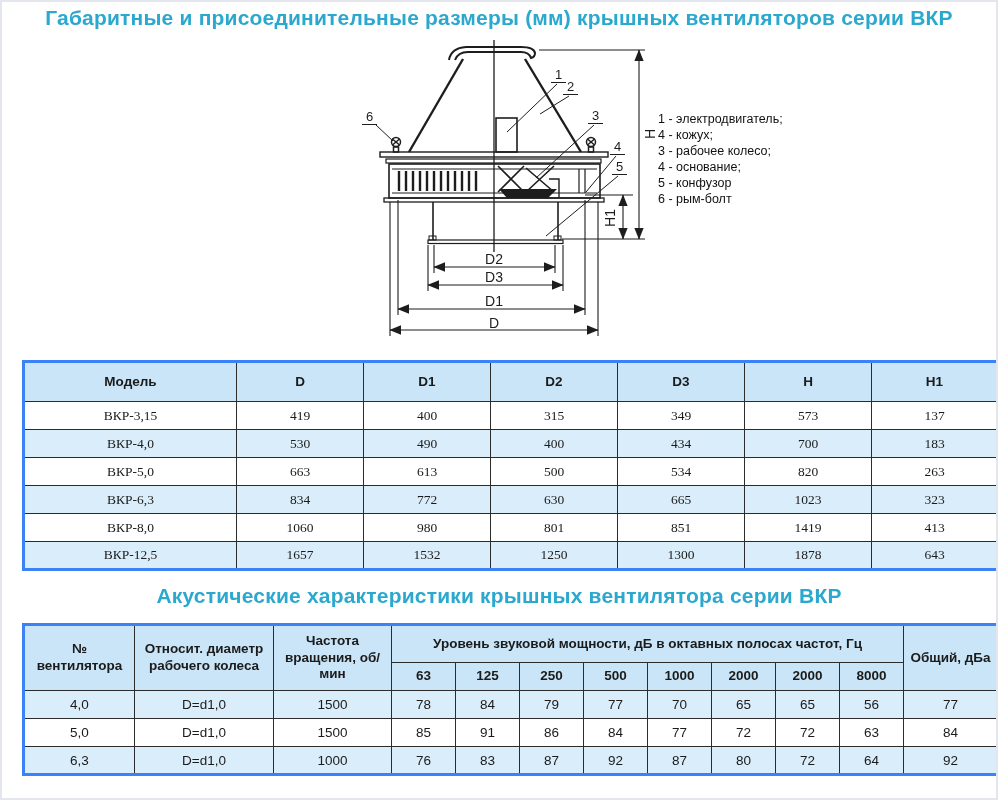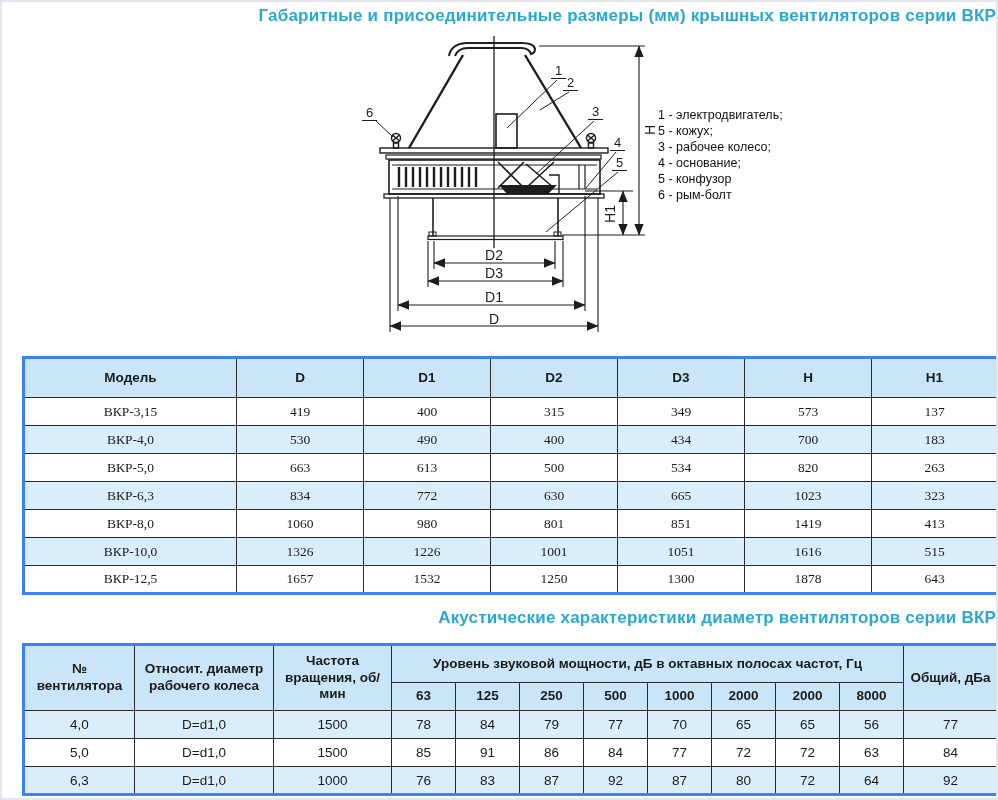--- a/index.html
+++ b/index.html
@@ -11,22 +11,22 @@
     overflow: hidden;
   }
   .page {
     width: 998px; height: 800px;
     border: 2px solid #e3e7ed;
     background: #fff;
     position: relative;
     overflow: hidden;
   }
   .doc-title {
-    text-align: right;
-    font-size: 17px;
+    text-align: center;
+    font-size: 21px;
     font-weight: bold;
     color: #2ba8ce;
     padding-top: 4px;
     letter-spacing: .2px;
   }
   .doc-title.second { padding-top: 0; margin-top: 13px; margin-bottom: 15px; }
 
   
   .figure { position: relative; height: 330px; width: 998px; }
   .figure svg { position: absolute; left: 0; top: 0; }
@@ -203,21 +203,21 @@
 
     <div class="dimlabel" style="left:462px; top:221px;">D2</div>
     <div class="dimlabel" style="left:462px; top:239px;">D3</div>
     <div class="dimlabel" style="left:462px; top:263px;">D1</div>
     <div class="dimlabel" style="left:462px; top:285px;">D</div>
     <div class="dimlabel rot" style="left:636px; top:96px;">H</div>
     <div class="dimlabel rot" style="left:596px; top:180px;">H1</div>
 
     <div class="legend">
       <div>1 - электродвигатель;</div>
-      <div>5 - кожух;</div>
+      <div>4 - кожух;</div>
       <div>3 - рабочее колесо;</div>
       <div>4 - основание;</div>
       <div>5 - конфузор</div>
       <div>6 - рым-болт</div>
     </div>
   </div>
 
   <table class="t-dims">
     <colgroup>
       <col style="width:213px">
@@ -279,41 +279,32 @@
         <tr>
           <td>ВКР-8,0</td>
           <td>1060</td>
           <td>980</td>
           <td>801</td>
           <td>851</td>
           <td>1419</td>
           <td>413</td>
         </tr>
         <tr>
-          <td>ВКР-10,0</td>
-          <td>1326</td>
-          <td>1226</td>
-          <td>1001</td>
-          <td>1051</td>
-          <td>1616</td>
-          <td>515</td>
-        </tr>
-        <tr>
           <td>ВКР-12,5</td>
           <td>1657</td>
           <td>1532</td>
           <td>1250</td>
           <td>1300</td>
           <td>1878</td>
           <td>643</td>
         </tr>
       </tbody>
   </table>
 
-  <div class="doc-title second">Акустические характеристики диаметр вентиляторов серии ВКР</div>
+  <div class="doc-title second">Акустические характеристики крышных вентилятора серии ВКР</div>
 
   <table class="t-acoustic">
     <colgroup>
       <col style="width:111px">
         <col style="width:139px">
         <col style="width:118px">
       <col style="width:64px">
         <col style="width:64px">
         <col style="width:64px">
         <col style="width:64px">

